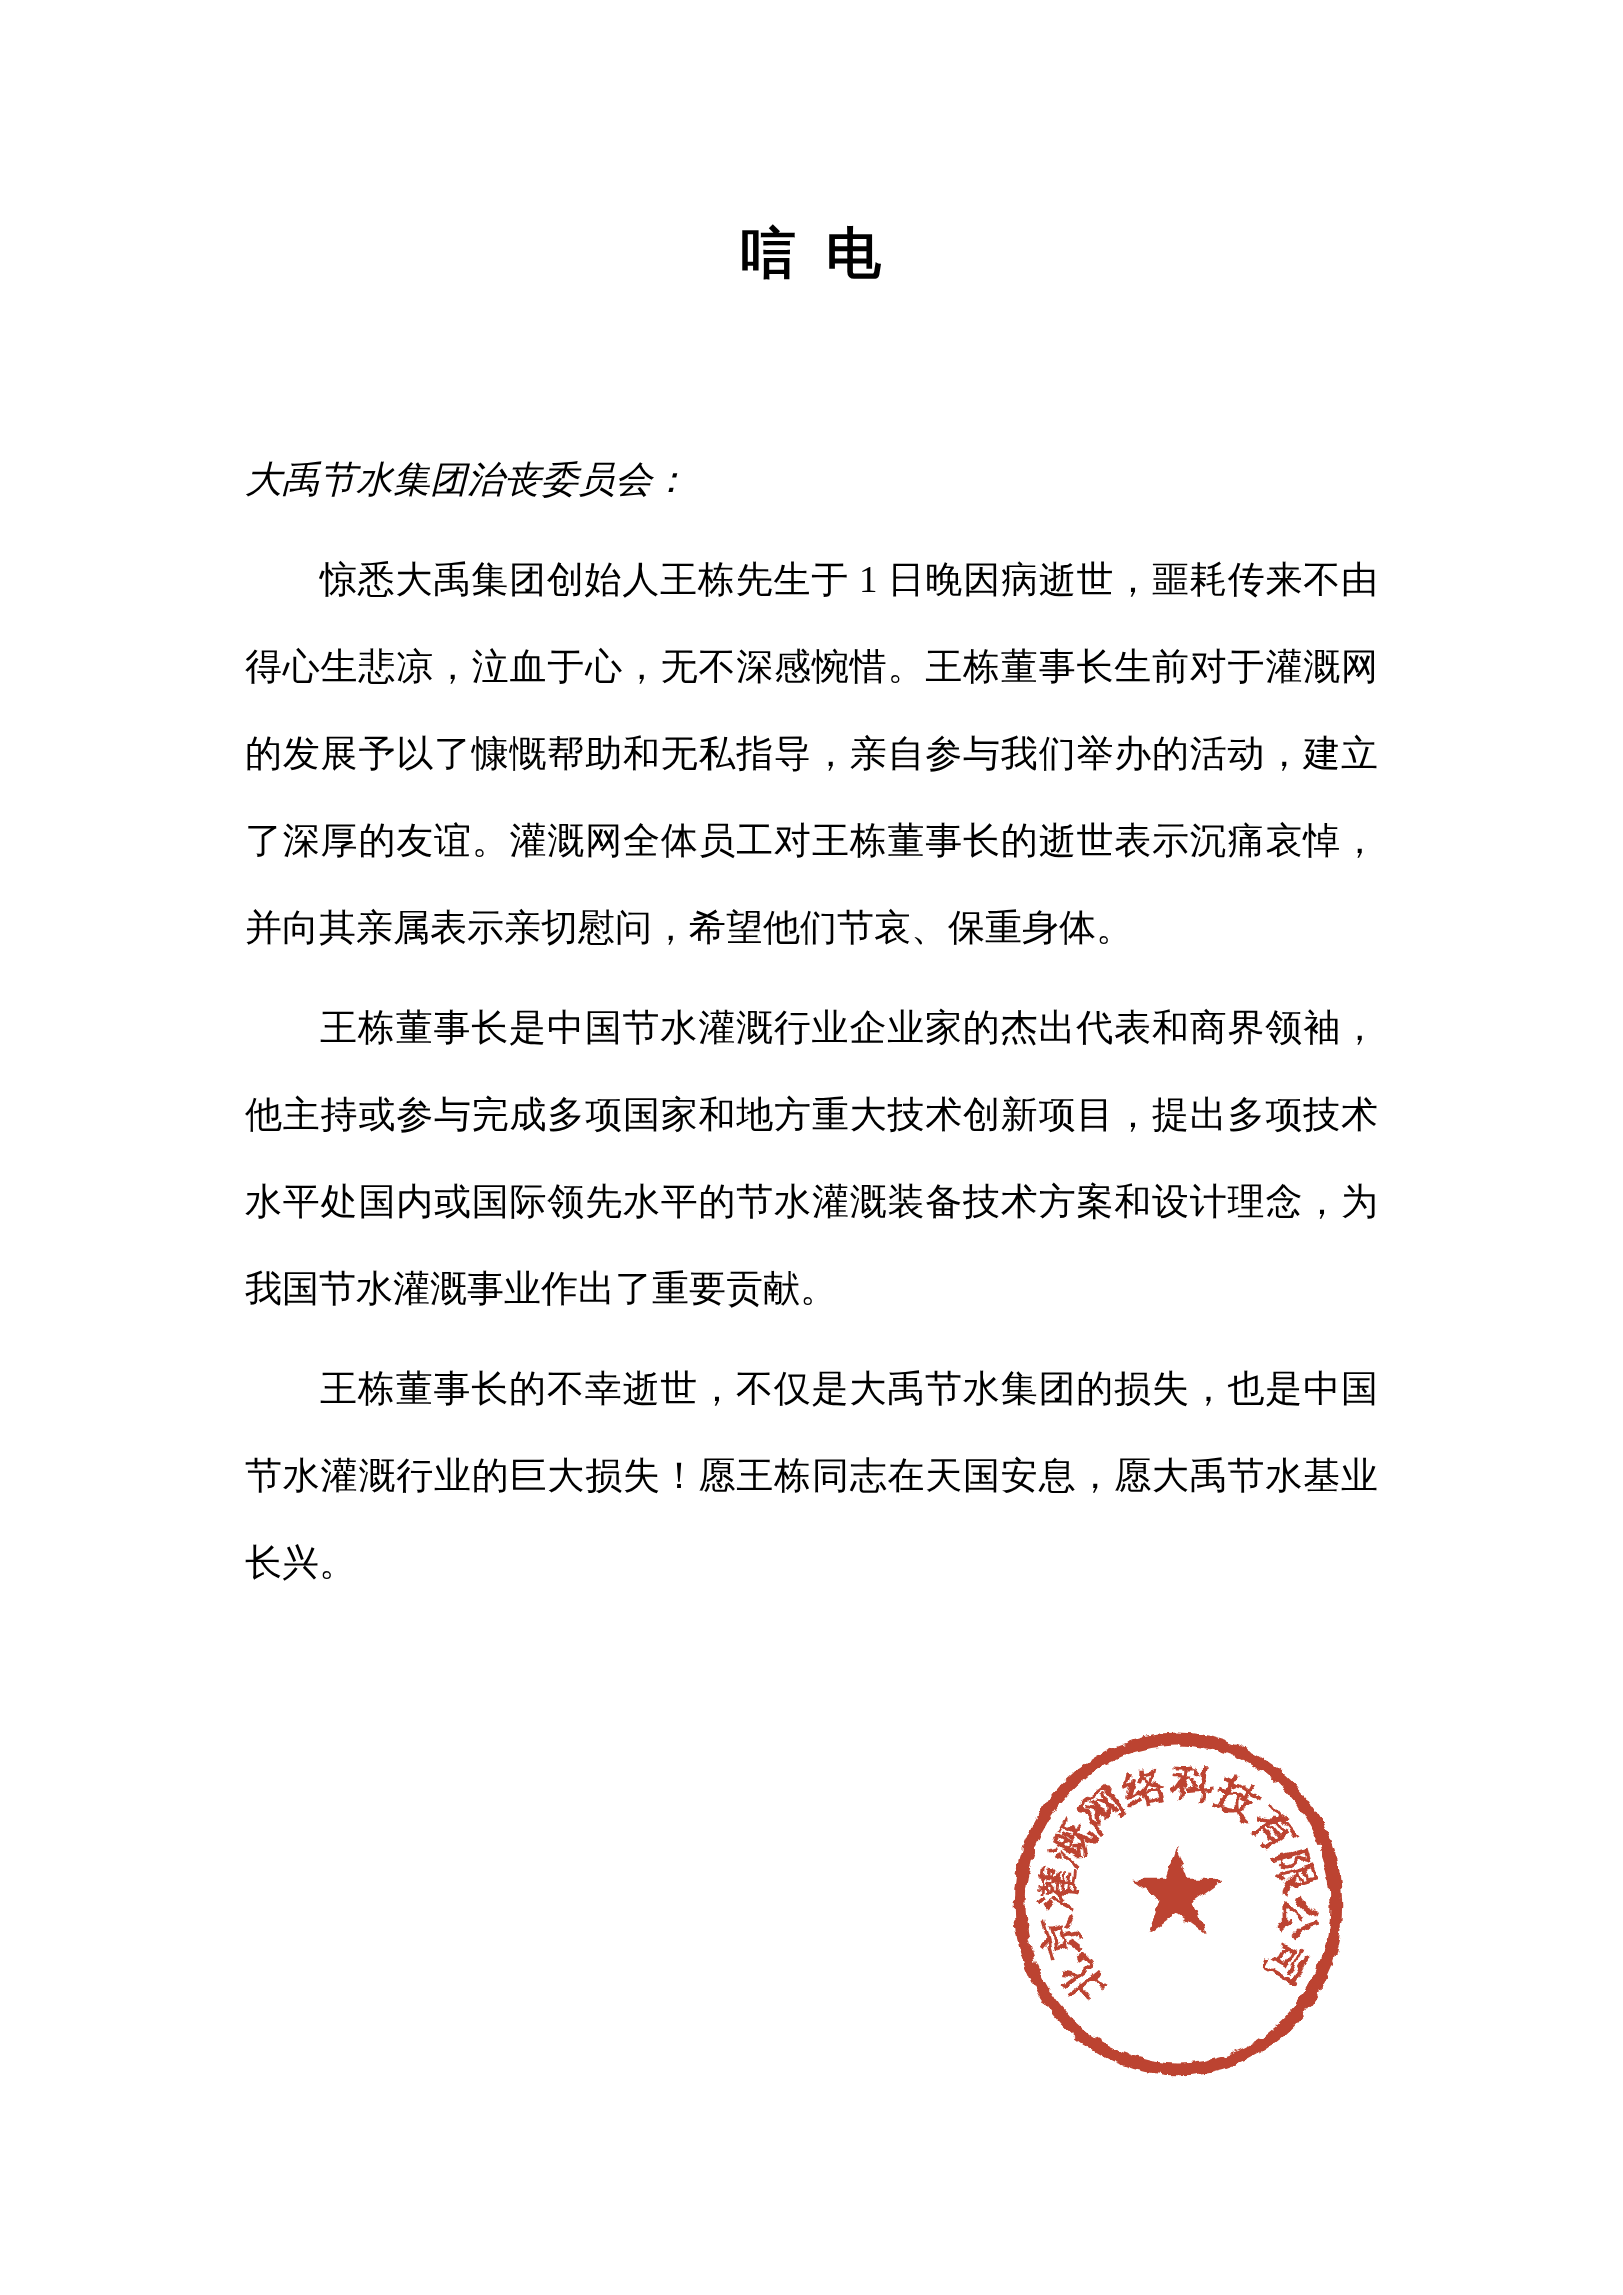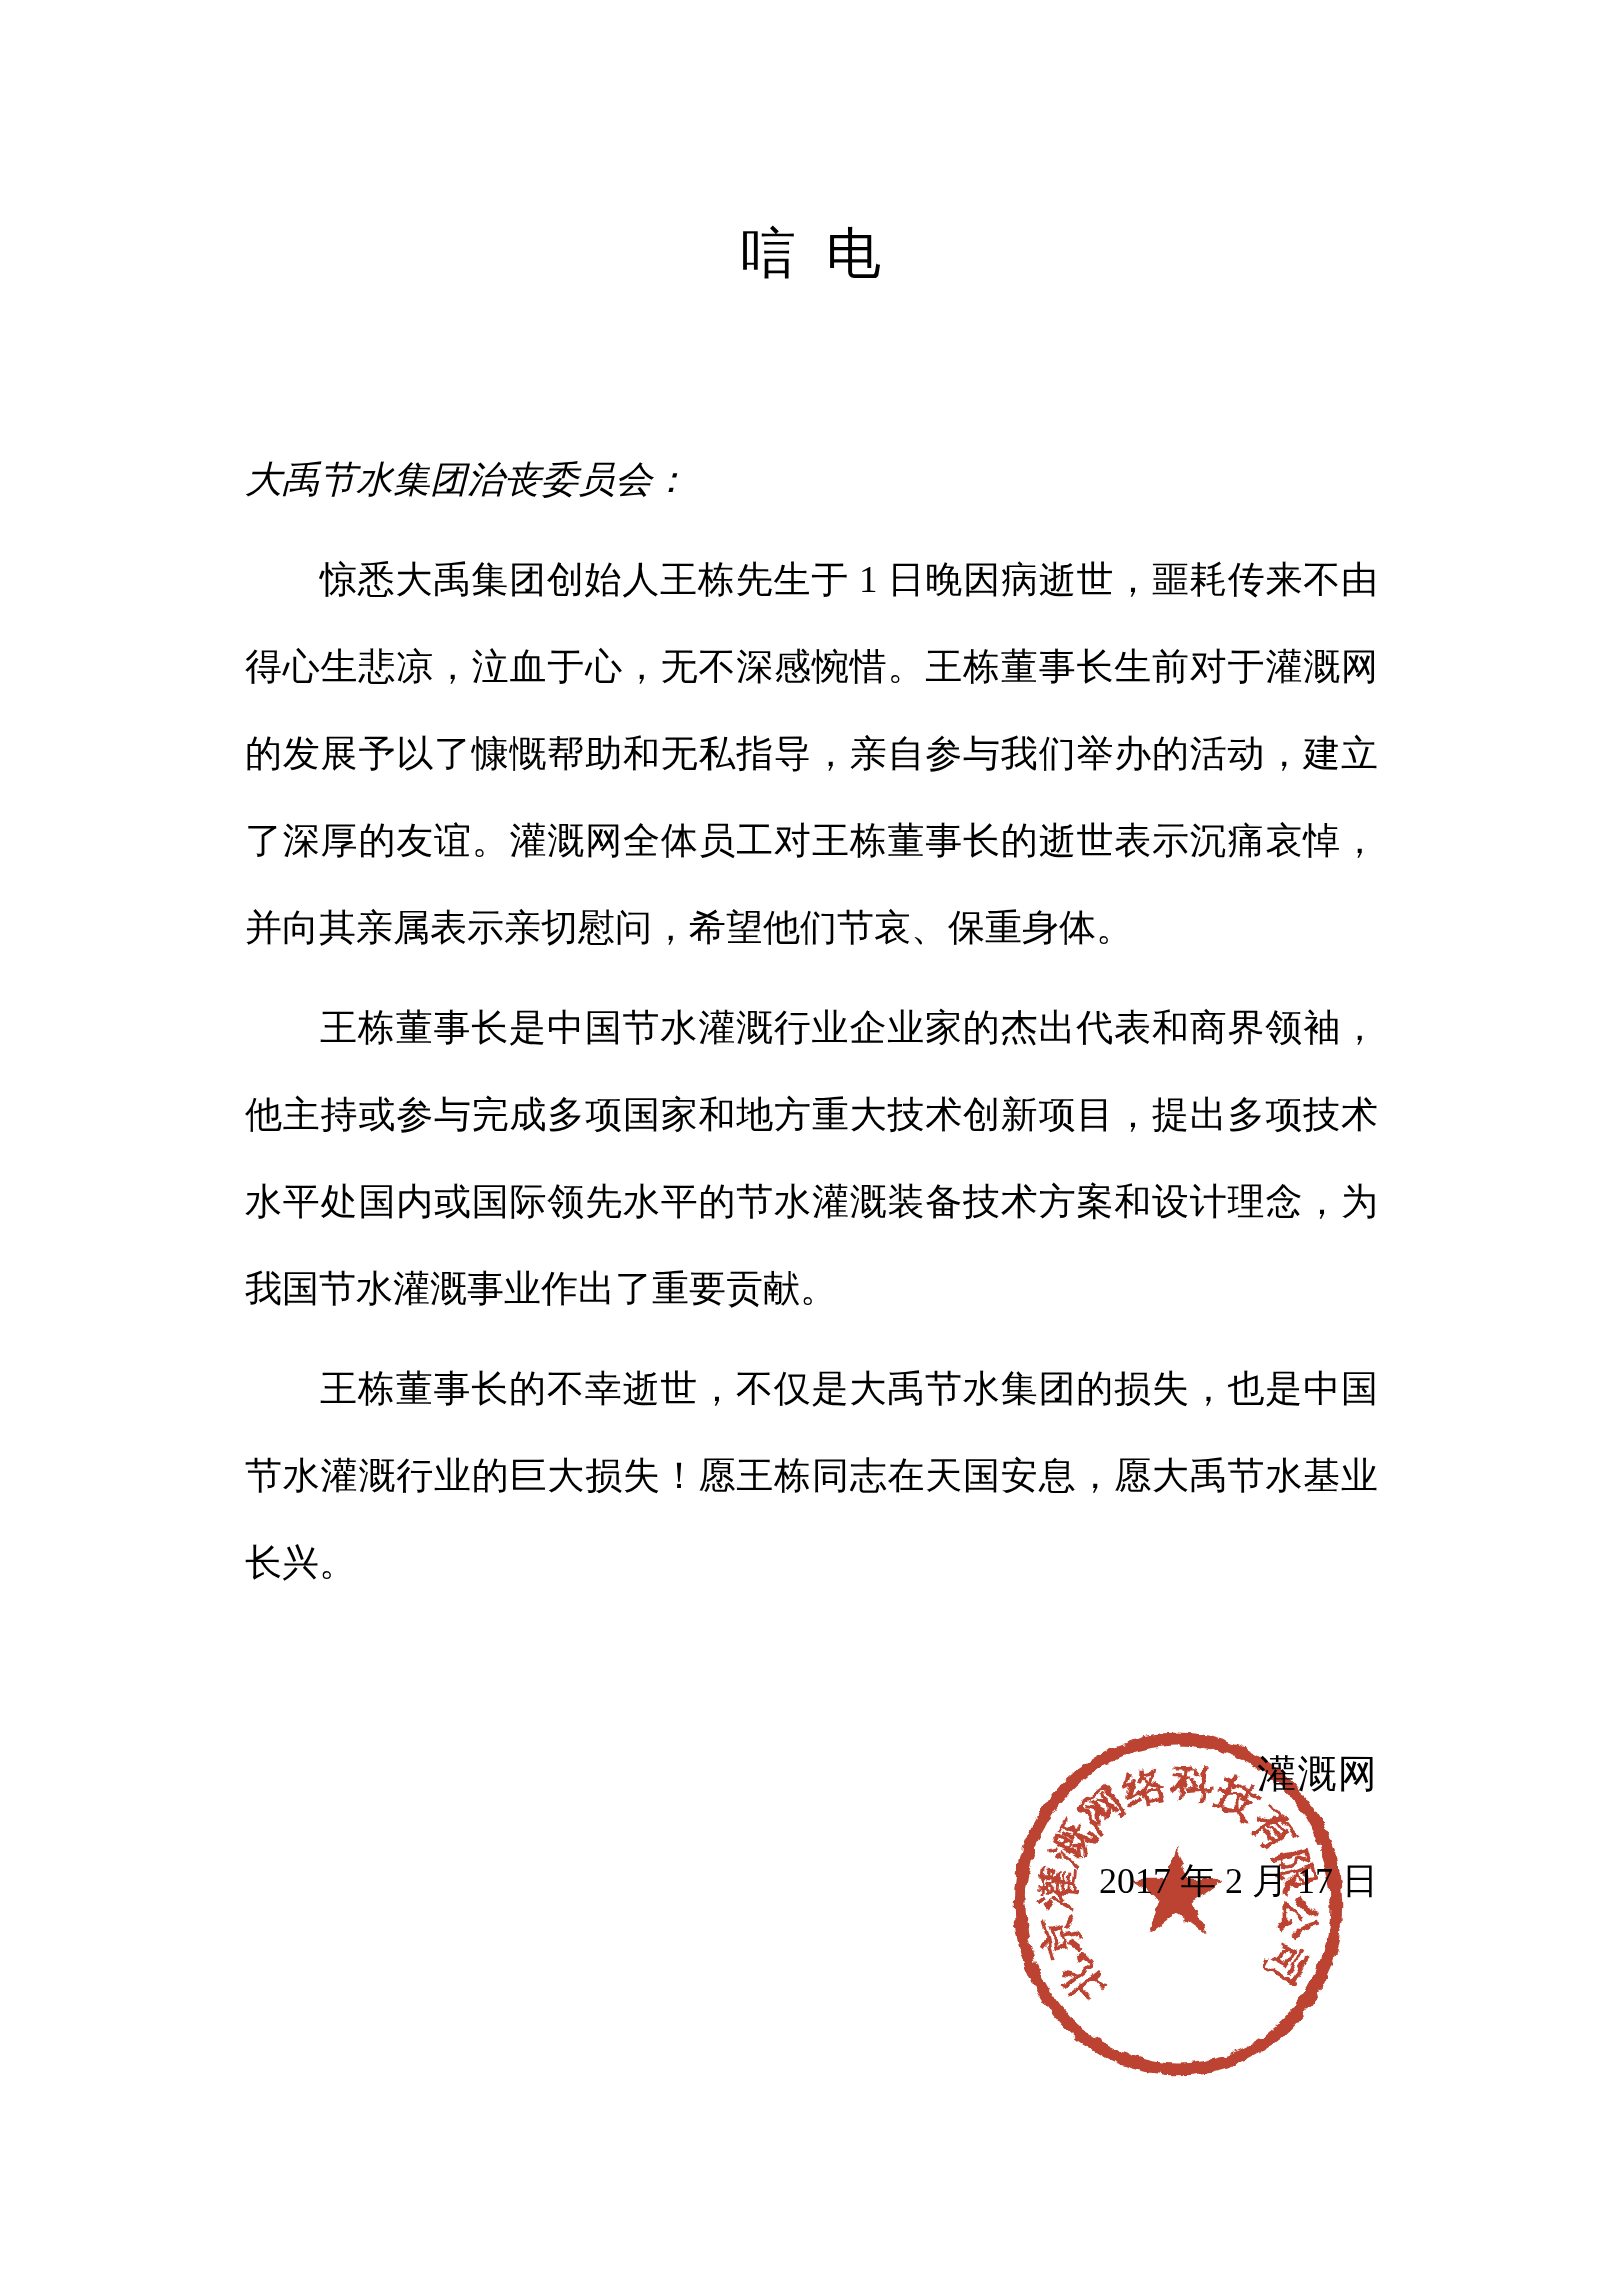--- a/index.html
+++ b/index.html
@@ -15,21 +15,21 @@
   }
   .content {
     position: relative;
     z-index: 2;
     padding: 0 245px;
   }
   .title {
     margin: 221px 0 0 0;
     font-size: 55px;
     line-height: 66px;
-    font-weight: 400;
+    font-weight: 700;
     text-align: center;
     letter-spacing: 1.3px;
   }
   .salutation {
     margin-top: 149px;
     font-size: 37px;
     line-height: 87px;
     font-style: italic;
   }
   .para {
@@ -90,20 +90,16 @@
 
     <div class="salutation">大禹节水集团治丧委员会：</div>
 
     <p class="para">惊悉大禹集团创始人王栋先生于 1 日晚因病逝世，噩耗传来不由得心生悲凉，泣血于心，无不深感惋惜。王栋董事长生前对于灌溉网的发展予以了慷慨帮助和无私指导，亲自参与我们举办的活动，建立了深厚的友谊。灌溉网全体员工对王栋董事长的逝世表示沉痛哀悼，并向其亲属表示亲切慰问，希望他们节哀、保重身体。</p>
 
     <p class="para">王栋董事长是中国节水灌溉行业企业家的杰出代表和商界领袖，他主持或参与完成多项国家和地方重大技术创新项目，提出多项技术水平处国内或国际领先水平的节水灌溉装备技术方案和设计理念，为我国节水灌溉事业作出了重要贡献。</p>
 
     <p class="para">王栋董事长的不幸逝世，不仅是大禹节水集团的损失，也是中国节水灌溉行业的巨大损失！愿王栋同志在天国安息，愿大禹节水基业长兴。</p>
 
 
-    <div class="sig-block">
-      <div class="signature">灌溉网</div>
-      <div class="date">2017 年 2 月 17 日</div>
-    </div>
   </div>
 
 </div>
 
 
 </body></html>

